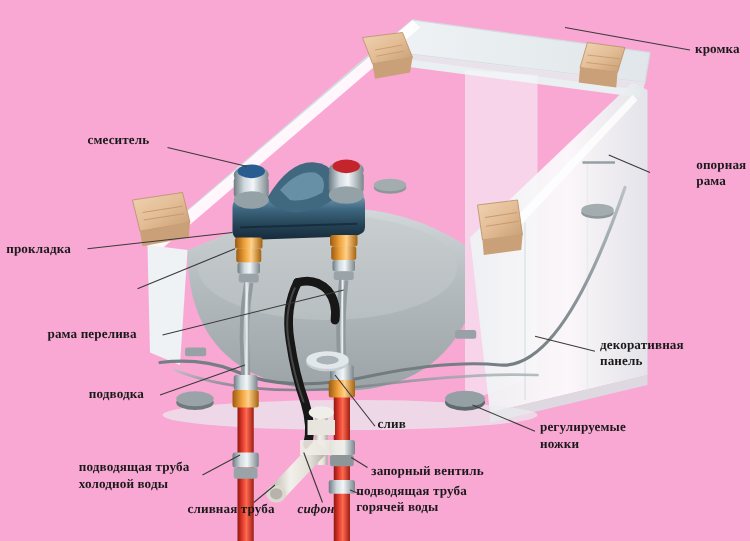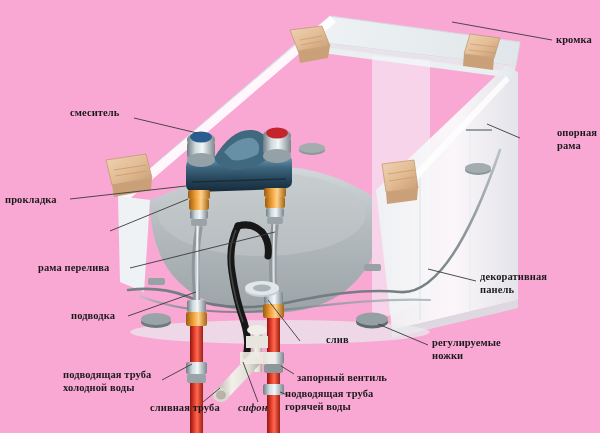--- a/index.html
+++ b/index.html
@@ -284,18 +284,18 @@
 панель</div>
 
   <div class="lbl" style="left:70px;top:107px;">смеситель</div>
   <div class="lbl" style="left:5px;top:194px;">прокладка</div>
   <div class="lbl" style="left:38px;top:262px;">рама перелива</div>
   <div class="lbl" style="left:71px;top:310px;">подводка</div>
   <div class="lbl" style="left:63px;top:369px;">подводящая труба
 холодной воды</div>
   <div class="lbl" style="left:150px;top:402px;">сливная труба</div>
   <div class="lbl" style="left:238px;top:402px;font-style:italic;">сифон</div>
-  <div class="lbl" style="left:302px;top:334px;margin-left:24px;">слив</div>
+  <div class="lbl" style="left:302px;top:334px;">слив</div>
   <div class="lbl" style="left:297px;top:372px;">запорный вентиль</div>
   <div class="lbl" style="left:285px;top:388px;">подводящая труба
 горячей воды</div>
 
 </div>
 
 </body></html>

